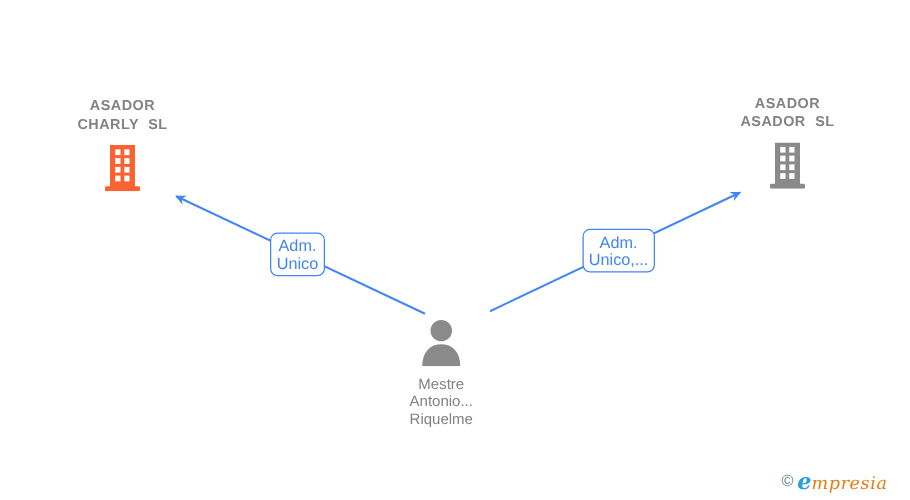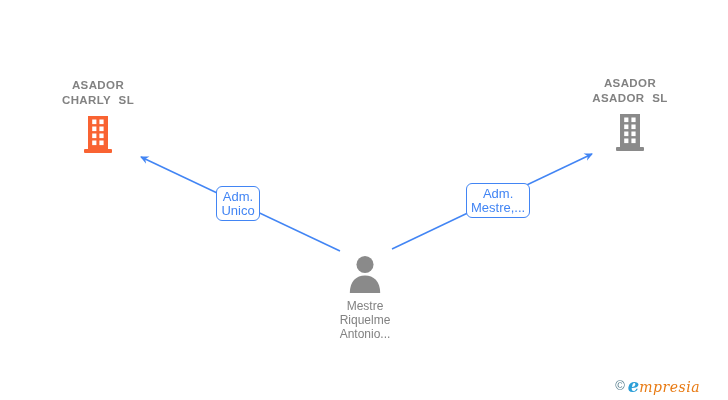--- a/index.html
+++ b/index.html
@@ -15,21 +15,21 @@
   }
   .node-icon{display:inline-block;margin-top:8px;}
   .person-name{color:#828282;font-size:12px;line-height:14px;}
   .edge-label{
     position:absolute;box-sizing:border-box;background:#ffffff;
     border:1.5px solid #4285f4;border-radius:6px;color:#4285f4;
     font-size:13px;line-height:13.5px;text-align:center;padding:3px 4px;
     cursor:pointer;
   }
   .watermark{
-    position:absolute;right:26px;bottom:4px;white-space:nowrap;cursor:pointer;
+    position:absolute;right:16px;bottom:4px;white-space:nowrap;cursor:pointer;
     font-family:"DejaVu Serif","Liberation Serif",serif;
   }
   .wm-copy{color:#567e8e;font-size:13px;font-family:"Liberation Sans",sans-serif;vertical-align:2px;margin-right:3px;}
   .wm-e{color:#2b9fd8;font-size:18px;font-style:italic;font-weight:bold;}
   .wm-rest{color:#e87a12;font-size:14px;font-style:italic;letter-spacing:.5px;}
 </style>
 </head>
 <body>
 
 <div class="canvas">
@@ -83,41 +83,41 @@
             <rect x="15.4" y="10.5" width="4.2" height="4.6"></rect>
           <rect x="8.2" y="17.5" width="4.2" height="4.6"></rect>
             <rect x="15.4" y="17.5" width="4.2" height="4.6"></rect>
           <rect x="8.2" y="24.5" width="4.2" height="4.6"></rect>
             <rect x="15.4" y="24.5" width="4.2" height="4.6"></rect>
         </g>
       </svg>
     </span>
   </div>
 
-  <div class="node" style="left:305px;top:255px;width:120px;">
+  <div class="node" style="left:293px;top:255px;width:120px;">
     <span style="color:#8a8a8a;display:inline-block;">
       <svg width="38" height="38" viewBox="0 0 40 40" fill="currentColor">
         <circle cx="20" cy="10" r="9"></circle>
         <path d="M4,40 C4,27.5 11,21.5 20,21.5 C29,21.5 36,27.5 36,40 Z"></path>
       </svg>
     </span>
     <div class="person-name" style="margin-top:2px;">
       <div>Mestre</div>
+      <div>Antonio...</div>
       <div>Riquelme</div>
-      <div>Antonio...</div>
     </div>
   </div>
 
   <div class="edge-label" style="left:216px;top:186px;min-width:44px;">
     <div>Adm.</div>
     <div>Unico</div>
   </div>
 
   <div class="edge-label" style="left:466px;top:183px;min-width:56px;">
     <div>Adm.</div>
-    <div>Mestre,...</div>
+    <div>Unico,...</div>
   </div>
 
   <div class="watermark">
     <span class="wm-copy">©</span><span class="wm-e">e</span><span class="wm-rest">mpresia</span>
   </div>
 
 </div>
 
 </body></html>

